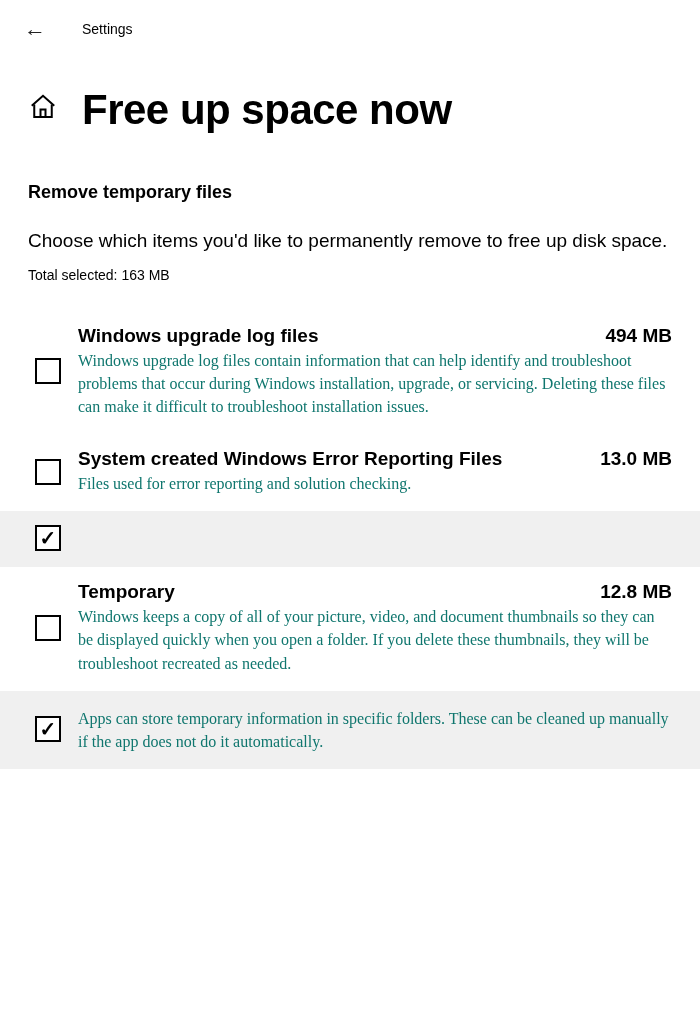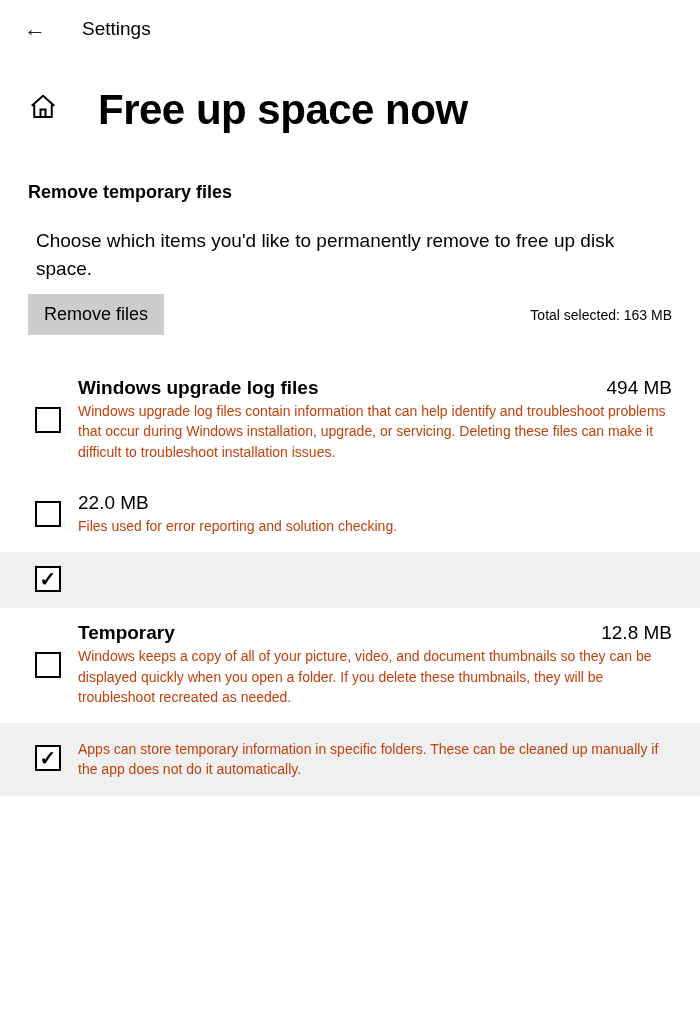--- a/index.html
+++ b/index.html
@@ -21,46 +21,46 @@
       padding: 16px 24px 12px 24px;
       gap: 36px;
     }
     .back-arrow {
       font-size: 22px;
       font-weight: 300;
       cursor: pointer;
       color: #222;
     }
     .top-title {
-      font-size: 19px;
+      font-size: 14px;
       font-weight: 400;
     }
     .header-row {
       display: flex;
       align-items: center;
       padding: 32px 24px 32px 28px;
-      gap: 40px;
+      gap: 24px;
     }
     .home-icon {
       font-size: 28px;
       cursor: pointer;
     }
     .page-title {
       font-size: 42px;
       font-weight: 600;
       letter-spacing: -0.5px;
     }
     .section-title {
       font-size: 18px;
       font-weight: 600;
       padding: 16px 28px 24px 28px;
     }
     .description {
       font-size: 19px;
-      padding: 0 28px 12px 36px;
+      padding: 0 28px 12px 28px;
       line-height: 1.45;
     }
     .action-row {
       display: flex;
       justify-content: space-between;
       align-items: center;
       padding: 0 28px 28px 28px;
     }
     .remove-button {
       background: #ccc;
@@ -124,28 +124,29 @@
       justify-content: space-between;
       align-items: baseline;
       gap: 12px;
     }
     .item-title {
       font-size: 19px;
       font-weight: 700;
     }
     .item-size {
       font-size: 19px;
-      font-weight: 400;
+      font-weight: 700;
       white-space: nowrap;
     }
     .item-desc {
-      font-size: 14px;
-      color: #c2410c;
+      font-size: 16px;
+      color: #0f766e;
       line-height: 1.45;
       margin-top: 2px;
+      font-family: Liberation Serif, serif;
     }
   </style>
 </head>
 <body>
 
 <div class="top-bar">
   <span class="back-arrow">←</span>
   <span class="top-title">Settings</span>
 </div>
 
@@ -158,21 +159,20 @@
     </svg>
   </span>
   <h1 class="page-title">Free up space now</h1>
 </div>
 
 <h2 class="section-title">Remove temporary files</h2>
 
 <p class="description">Choose which items you'd like to permanently remove to free up disk space.</p>
 
 <div class="action-row">
-  <button class="remove-button">Remove files</button>
   <span class="total-selected">Total selected: 163 MB</span>
 </div>
 
 <div class="items-list" id="items-list">
     <div class="item multi-desc">
       <div class="checkbox-col">
         <div class="checkbox"></div>
       </div>
       <div class="item-content">
         <div class="item-head">
@@ -181,21 +181,22 @@
         </div>
         <div class="item-desc">Windows upgrade log files contain information that can help identify and troubleshoot problems that occur during Windows installation, upgrade, or servicing.  Deleting these files can make it difficult to troubleshoot installation issues.</div>
       </div>
     </div>
     <div class="item single-desc">
       <div class="checkbox-col">
         <div class="checkbox"></div>
       </div>
       <div class="item-content">
         <div class="item-head">
-          <div class="item-size">22.0 MB</div>
+          <div class="item-title">System created Windows Error Reporting Files</div>
+          <div class="item-size">13.0 MB</div>
         </div>
         <div class="item-desc">Files used for error reporting and solution checking.</div>
       </div>
     </div>
     <div class="item selected single-desc">
       <div class="checkbox-col">
         <div class="checkbox checked"></div>
       </div>
     </div>
     <div class="item multi-desc">

